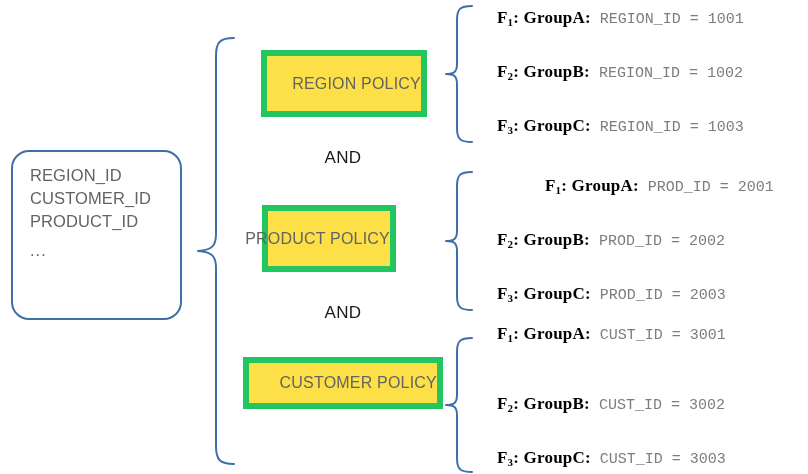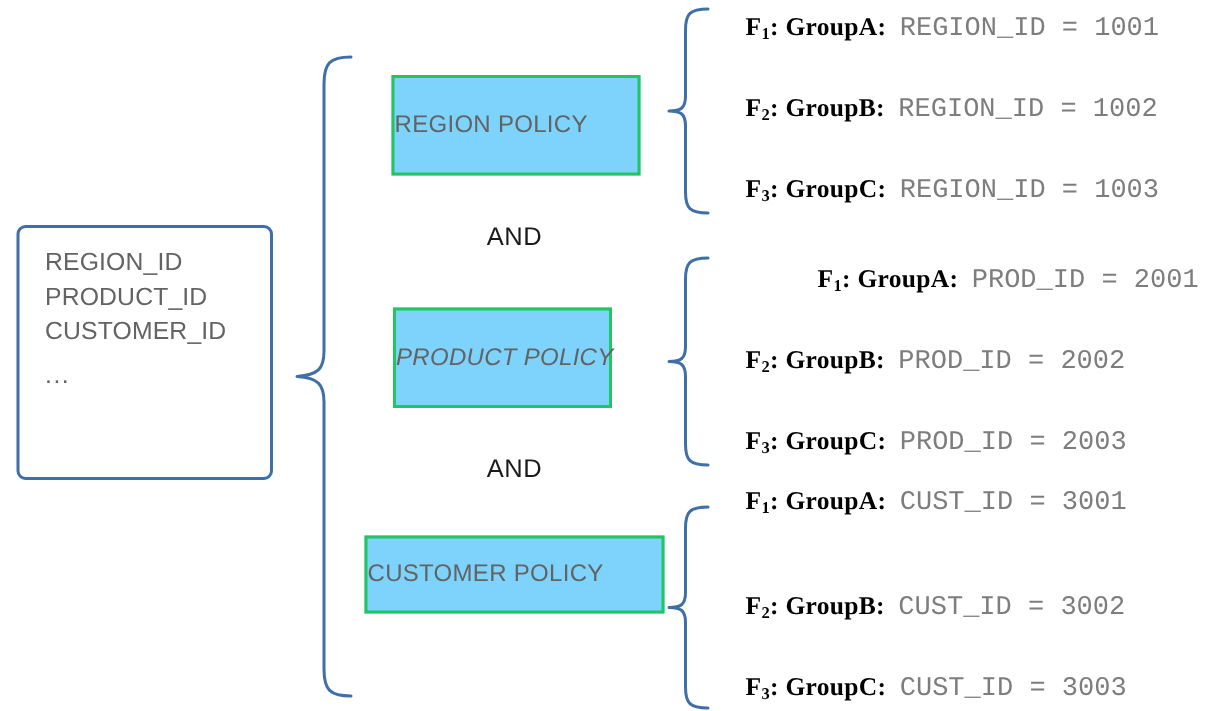--- a/index.html
+++ b/index.html
@@ -6,40 +6,40 @@
   body{
     width:808px;height:474px;position:relative;overflow:hidden;
     font-family:"Liberation Sans","DejaVu Sans",sans-serif;
     -webkit-font-smoothing:antialiased;
   }
   .canvas{position:absolute;left:0;top:0;width:808px;height:474px;}
 
   
   .columns-box{
     position:absolute;left:11px;top:150px;width:171px;height:170px;
-    border:2px solid #3f6fa8;border-radius:6px;background:#fff;
+    border:2px solid #3f6fa8;border-radius:18px;background:#fff;
     box-sizing:border-box;
   }
   .columns-list{
     position:absolute;left:17px;top:12px;right:6px;
     color:#636363;font-size:16.5px;line-height:23px;letter-spacing:.1px;
   }
   .columns-list .col-line{display:block;white-space:nowrap;}
   .columns-list .col-ellipsis{display:block;margin-top:6px;letter-spacing:1px;}
 
   
   .policy-box{
-    position:absolute;background:#7dd3fc;border:2px solid #22c55e;
-    box-sizing:border-box;display:flex;align-items:center;justify-content:flex-start;
+    position:absolute;background:#fde047;border:6px solid #22c55e;
+    box-sizing:border-box;display:flex;align-items:center;justify-content:flex-end;
   }
   .policy-box .policy-label{
     color:#636363;font-size:16px;letter-spacing:.2px;white-space:nowrap;
   }
   #policy-region{left:261px;top:50px;width:166px;height:67px;}
-  #policy-product{left:262px;top:205px;width:146px;height:67px;font-style:italic;}
+  #policy-product{left:262px;top:205px;width:134px;height:67px;}
   #policy-customer{left:243px;top:357px;width:200px;height:52px;}
 
   
   .and-label{
     position:absolute;color:#1a1a1a;font-size:17px;letter-spacing:.4px;
     text-align:center;width:80px;
   }
   #and-1{left:303px;top:148px;}
   #and-2{left:303px;top:303px;}
 
@@ -57,33 +57,33 @@
     position:absolute;left:497px;white-space:nowrap;line-height:1;
   }
   .cond-key{
     font-family:Liberation Serif, serif;
     font-weight:bold;font-size:17px;color:#000000;letter-spacing:.2px;
   }
   .cond-key sub{font-size:11px;font-weight:bold;vertical-align:baseline;
     position:relative;top:3px;}
   .cond-expr{
     font-family:"Liberation Mono","DejaVu Sans Mono",monospace;
-    font-size:18px;color:#7d7d7d;letter-spacing:0px;margin-left:9px;
+    font-size:15px;color:#7d7d7d;letter-spacing:0px;margin-left:9px;
   }
 </style>
 </head>
 <body>
 
 <div class="canvas">
 
   <div class="columns-box">
     <div class="columns-list">
       <span class="col-line">REGION_ID</span>
+      <span class="col-line">CUSTOMER_ID</span>
       <span class="col-line">PRODUCT_ID</span>
-      <span class="col-line">CUSTOMER_ID</span>
       <span class="col-ellipsis">...</span>
     </div>
   </div>
 
   <svg class="brace-svg" id="brace-main" viewBox="0 0 46 430">
     <path d="M 44 2
              C 30 2, 26 6, 26 20
              L 26 198
              C 26 210, 22 214, 8 215
              C 22 216, 26 220, 26 232

